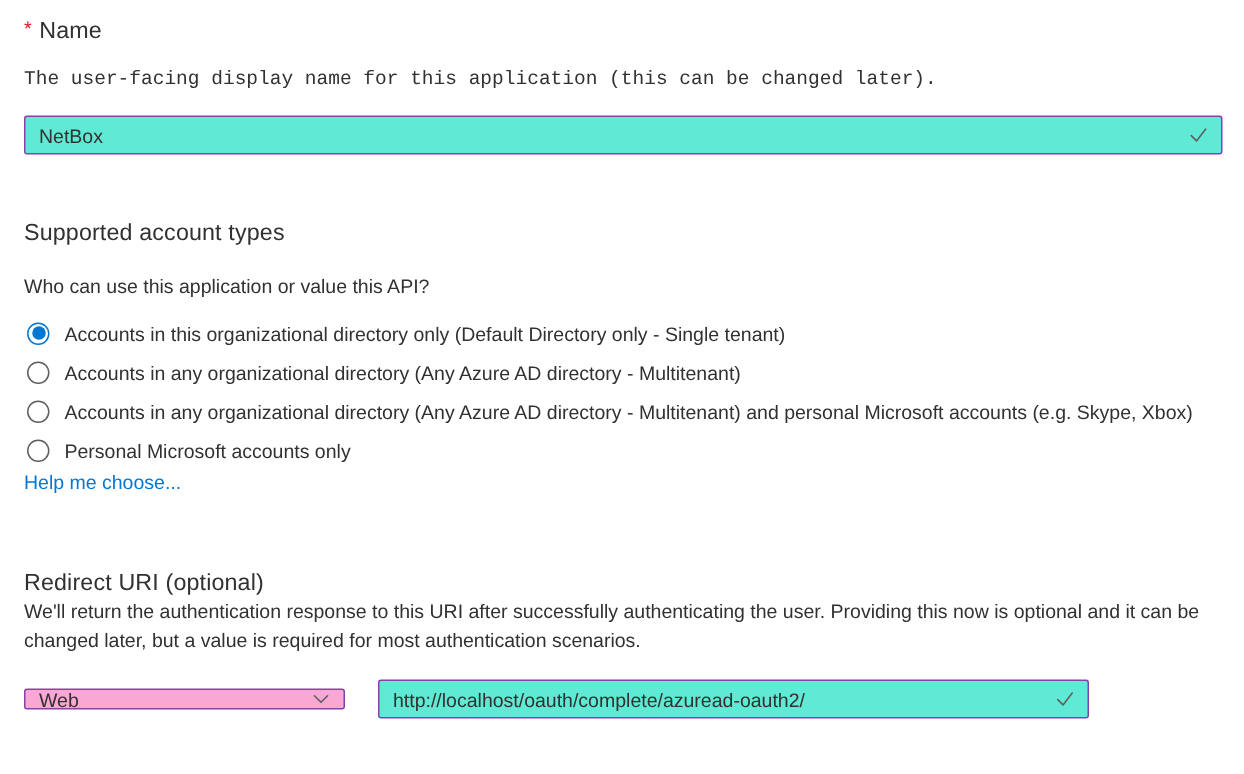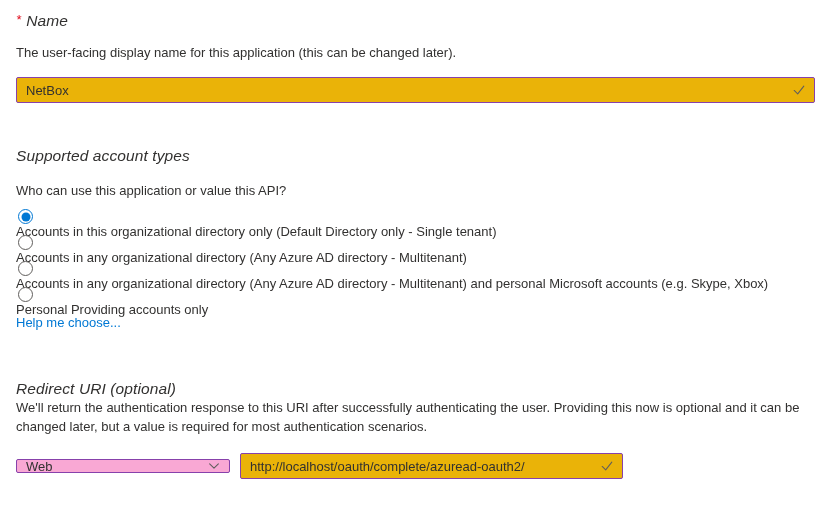--- a/index.html
+++ b/index.html
@@ -13,41 +13,40 @@
   .page {
     width: 829px;
     height: 516px;
     padding: 10px 14px 0 16px;
   }
   .section-title {
     font-size: 15.5px;
     font-weight: 400;
     color: #323130;
     letter-spacing: 0.1px;
-    font-style: italic;
   }
   .required-marker {
     color: #e00b1c;
     font-size: 13px;
     margin-right: 5px;
     position: relative;
     top: -2px;
   }
   .body-text {
     font-size: 13px;
     color: #323130;
     line-height: 19px;
   }
   
   .input-wrap {
     position: relative;
     height: 26px;
     border: 1px solid #8741ab;
     border-radius: 2px;
-    background: #eab308;
+    background: #5eead4;
     display: flex;
     align-items: flex-start;
   }
   .input-wrap input {
     border: none;
     outline: none;
     background: transparent;
     width: 100%;
     height: 100%;
     font-family: "Liberation Sans", sans-serif;
@@ -59,31 +58,31 @@
     position: absolute;
     right: 8px;
     top: 50%;
     transform: translateY(-50%);
     width: 14px;
     height: 14px;
     pointer-events: none;
   }
   
   .name-title-row { margin-top: 2px; }
-  .name-desc { margin-top: 13px; }
+  .name-desc { margin-top: 13px; font-family: Liberation Mono, monospace; }
   .name-input-wrap { margin-top: 15px; width: 799px; }
   
   .account-section { margin-top: 44px; }
   .account-question { margin-top: 16px; }
   .radio-list { margin-top: 9px; }
   .radio-row {
     display: flex;
+    align-items: center;
     height: 26px;
     cursor: pointer;
-    flex-direction: column;
   }
   .radio {
     width: 15px;
     height: 15px;
     border: 1px solid #605e5c;
     border-radius: 50%;
     background: #fff;
     margin: 0 10px 0 2px;
     flex: 0 0 auto;
     position: relative;
@@ -123,21 +122,21 @@
     background: #f9a8d4;
     display: flex;
     align-items: center;
     cursor: pointer;
   }
   .select-value {
     font-size: 13px;
     color: #323130;
     padding-left: 9px;
   }
-  .uri-input-wrap { width: 383px; margin-left: 10px; }
+  .uri-input-wrap { width: 474px; margin-left: 22px; }
 </style>
 </head>
 <body>
 
 <div class="page">
 
   <div class="name-title-row">
     <span class="section-title">
       <span class="required-marker">*</span><span>Name</span>
     </span>
@@ -167,21 +166,21 @@
     <span class="radio-label">Accounts in any organizational directory (Any Azure AD directory - Multitenant)</span>
   </div>
 
   <div class="radio-row">
     <span class="radio"></span>
     <span class="radio-label">Accounts in any organizational directory (Any Azure AD directory - Multitenant) and personal Microsoft accounts (e.g. Skype, Xbox)</span>
   </div>
 
   <div class="radio-row">
     <span class="radio"></span>
-    <span class="radio-label">Personal Providing accounts only</span>
+    <span class="radio-label">Personal Microsoft accounts only</span>
   </div>
 </div>
 
     <a class="help-link" href="#">Help me choose...</a>
   </div>
 
   <div class="redirect-section">
     <div class="section-title">Redirect URI (optional)</div>
     <div class="body-text redirect-desc">We'll return the authentication response to this URI after successfully authenticating the user. Providing this now is optional and it can be changed later, but a value is required for most authentication scenarios.</div>
 

